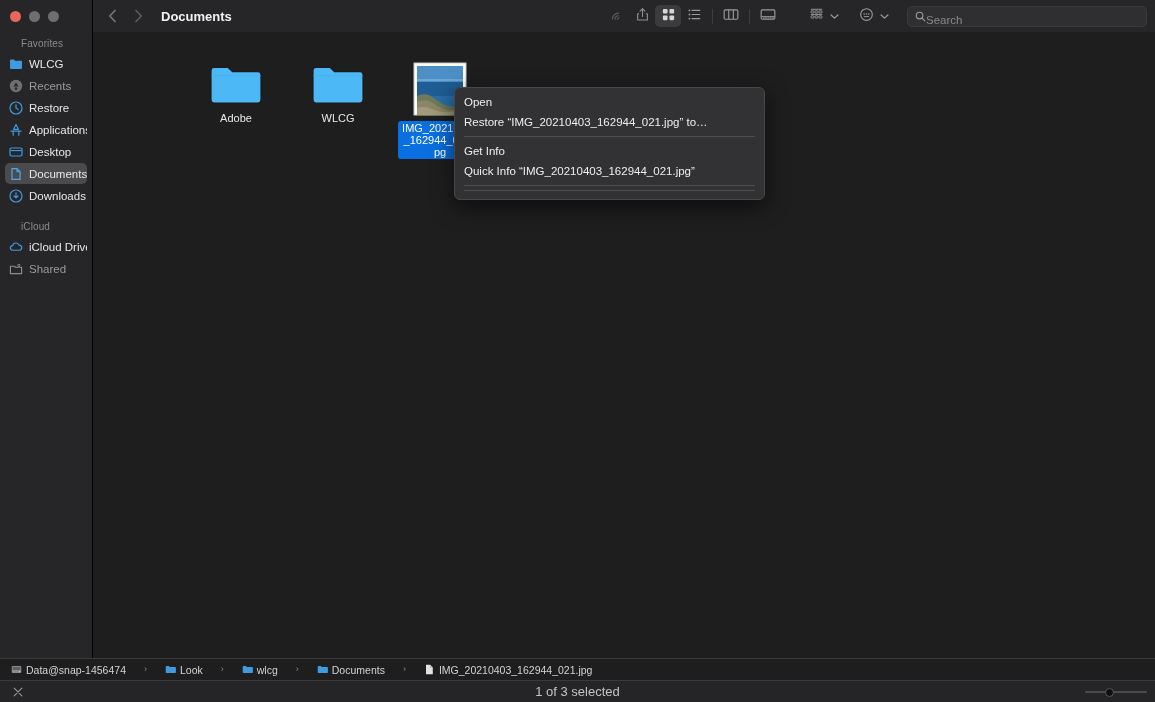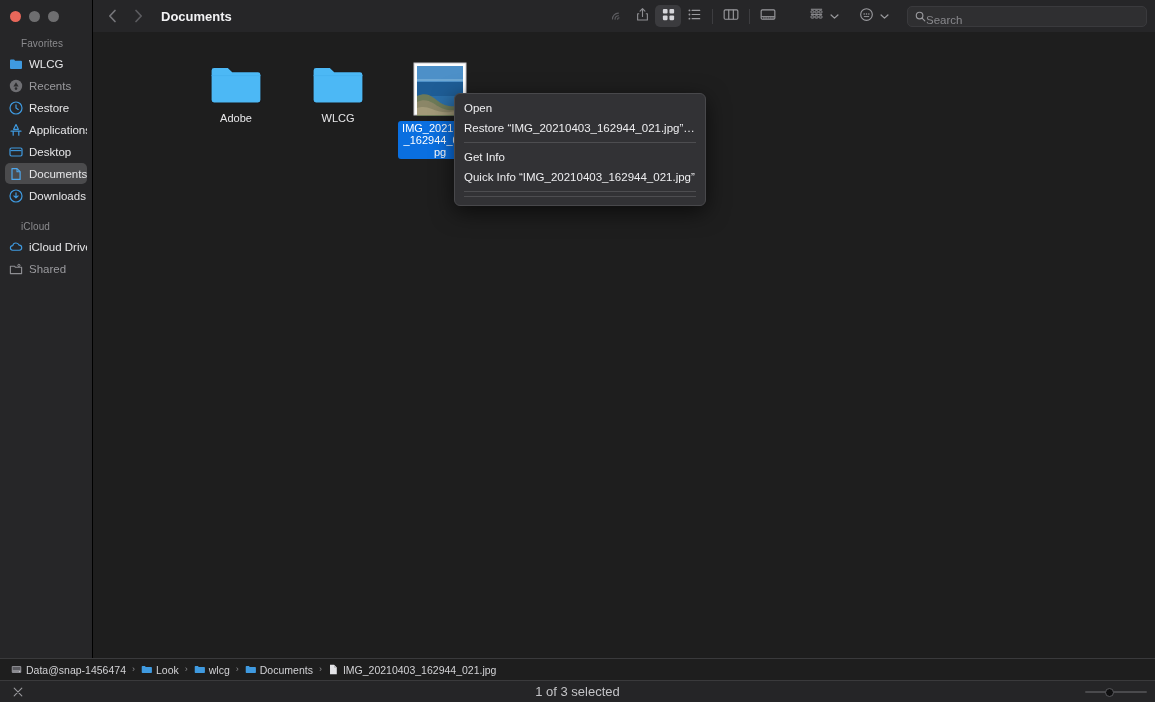--- a/index.html
+++ b/index.html
@@ -210,22 +210,22 @@
   }
   .file-label.selected {
     background: #0a6fe0;
     color: #ffffff;
   }
 
   
   #ctx-menu {
     position: absolute;
     left: 361px;
-    top: 61px;
-    width: 252px;
+    top: 55px;
+    width: 311px;
     background: #323235;
     border: 1px solid #48484b;
     border-radius: 6px;
     padding: 4px 0;
     box-shadow: 0 6px 22px rgba(0,0,0,0.62);
     z-index: 50;
   }
   .ctx-item {
     height: 20px;
     display: flex;
@@ -248,21 +248,21 @@
 
   
   #path-bar {
     height: 22px;
     flex: 0 0 22px;
     background: #1e1e1e;
     border-top: 1px solid #3a3a3c;
     display: flex;
     align-items: center;
     padding-left: 11px;
-    gap: 0;
+    gap: 12px;
   }
   .crumb {
     display: flex;
     align-items: center;
     gap: 4px;
     cursor: default;
   }
   .crumb-label {
     font-size: 10.5px;
     color: #d2d2d5;

